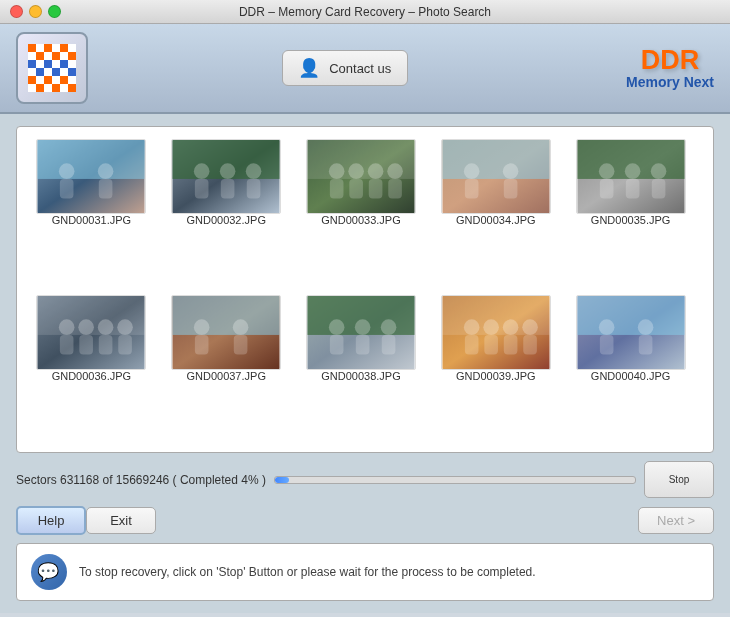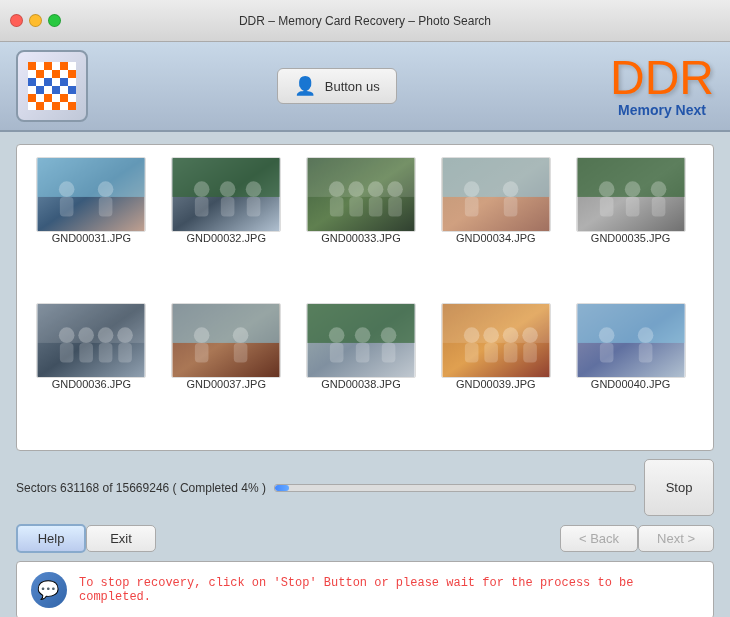--- a/index.html
+++ b/index.html
@@ -7,21 +7,21 @@
       width: 730px;
       height: 617px;
       font-family: -apple-system, 'Helvetica Neue', Arial, sans-serif;
       font-size: 13px;
       background: #d0d8e0;
       overflow: hidden;
     }
 
     
     .title-bar {
-      height: 42px;
+      height: 24px;
       background: linear-gradient(to bottom, #ececec, #d4d4d4);
       display: flex;
       align-items: center;
       justify-content: center;
       border-bottom: 1px solid #aaa;
       position: relative;
     }
     .title-bar-buttons {
       position: absolute;
       left: 10px;
@@ -81,22 +81,22 @@
       color: #333;
     }
     .contact-icon {
       font-size: 18px;
     }
     .brand {
       text-align: center;
       margin-left: auto;
     }
     .brand-ddr {
-      font-size: 48px;
-      font-weight: normal;
+      font-size: 27px;
+      font-weight: bold;
       color: #ff6600;
       text-shadow: 2px 2px 4px rgba(0,0,0,0.2);
       line-height: 1;
     }
     .brand-sub {
       font-size: 14px;
       color: #2255aa;
       font-weight: bold;
     }
 
@@ -179,23 +179,23 @@
     .progress-bar-fill {
       height: 100%;
       width: 4%;
       background: linear-gradient(to right, #4488ff, #66aaff);
       border-radius: 3px;
     }
     .stop-btn {
       background: linear-gradient(to bottom, #f5f5f5, #e0e0e0);
       border: 1px solid #aaa;
       border-radius: 5px;
-      padding: 20px 20px;
+      padding: 12px 20px;
       cursor: pointer;
-      font-size: 13px;
+      font-size: 10px;
       color: #333;
       min-width: 70px;
       text-align: center;
     }
     .status-text {
       font-size: 12px;
       color: #333;
       padding: 2px 0;
     }
 
@@ -238,22 +238,21 @@
       width: 36px; height: 36px;
       background: linear-gradient(135deg, #5588cc, #3366aa);
       border-radius: 50%;
       display: flex; align-items: center; justify-content: center;
       color: white;
       font-size: 18px;
       flex-shrink: 0;
     }
     .info-text {
       font-size: 12px;
-      color: #ef4444;
-      font-family: Liberation Mono, monospace;
+      color: #404040;
     }
 
     
     .photo-thumb {
       position: relative;
     }
     .photo-thumb svg {
       width: 100%;
       height: 100%;
     }
@@ -308,21 +307,21 @@
         <div class="checker-cell" style="background: rgb(255, 102, 0);"></div>
         <div class="checker-cell" style="background: rgb(255, 255, 255);"></div>
         <div class="checker-cell" style="background: rgb(255, 102, 0);"></div>
         <div class="checker-cell" style="background: rgb(255, 255, 255);"></div>
         <div class="checker-cell" style="background: rgb(255, 102, 0);"></div>
       </div>
   </div>
 
   <button class="contact-btn">
     <span class="contact-icon">👤</span>
-    <span>Button us</span>
+    <span>Contact us</span>
   </button>
 
   <div class="brand">
     <div class="brand-ddr">DDR</div>
     <div class="brand-sub">Memory Next</div>
   </div>
 </div>
 
 <div class="main">
 
@@ -538,21 +537,20 @@
         <div class="progress-bar-fill" id="progress-fill" style="width: 4%;"></div>
       </div>
       <button class="stop-btn">Stop</button>
     </div>
   </div>
 
   <div class="btn-row">
     <button class="nav-btn active">Help</button>
     <button class="nav-btn">Exit</button>
     <div class="spacer"></div>
-    <button class="nav-btn disabled">&lt; Back</button>
     <button class="nav-btn disabled">Next &gt;</button>
   </div>
 
   <div class="info-box">
     <div class="info-icon">💬</div>
     <span class="info-text">To stop recovery, click on 'Stop' Button or please wait for the process to be completed.</span>
   </div>
 
 </div>
 

